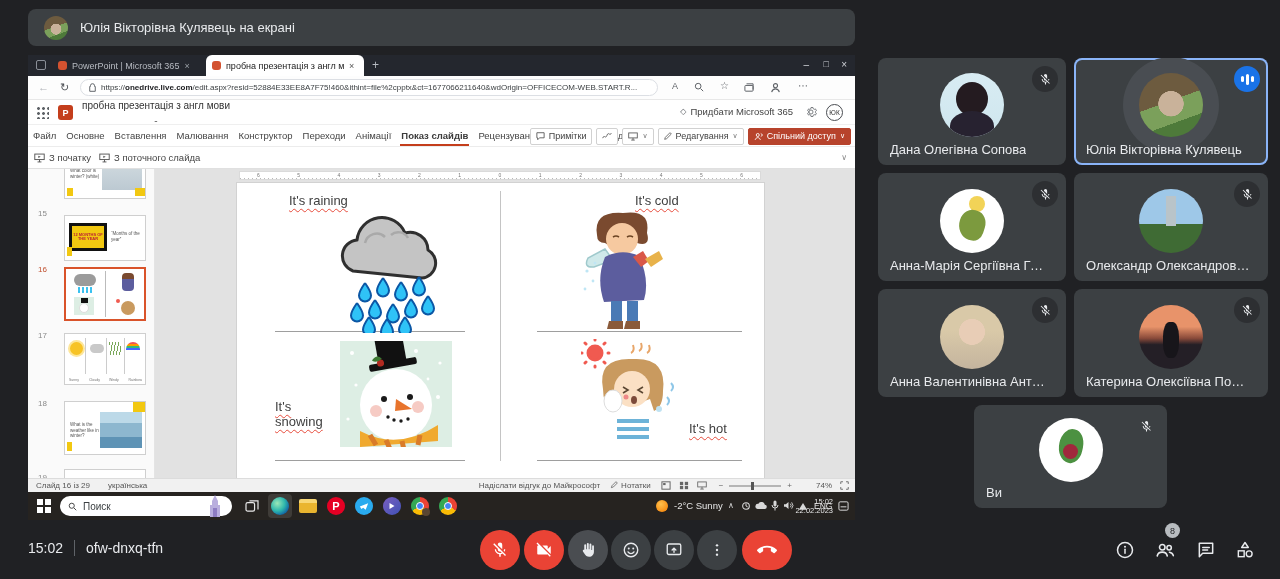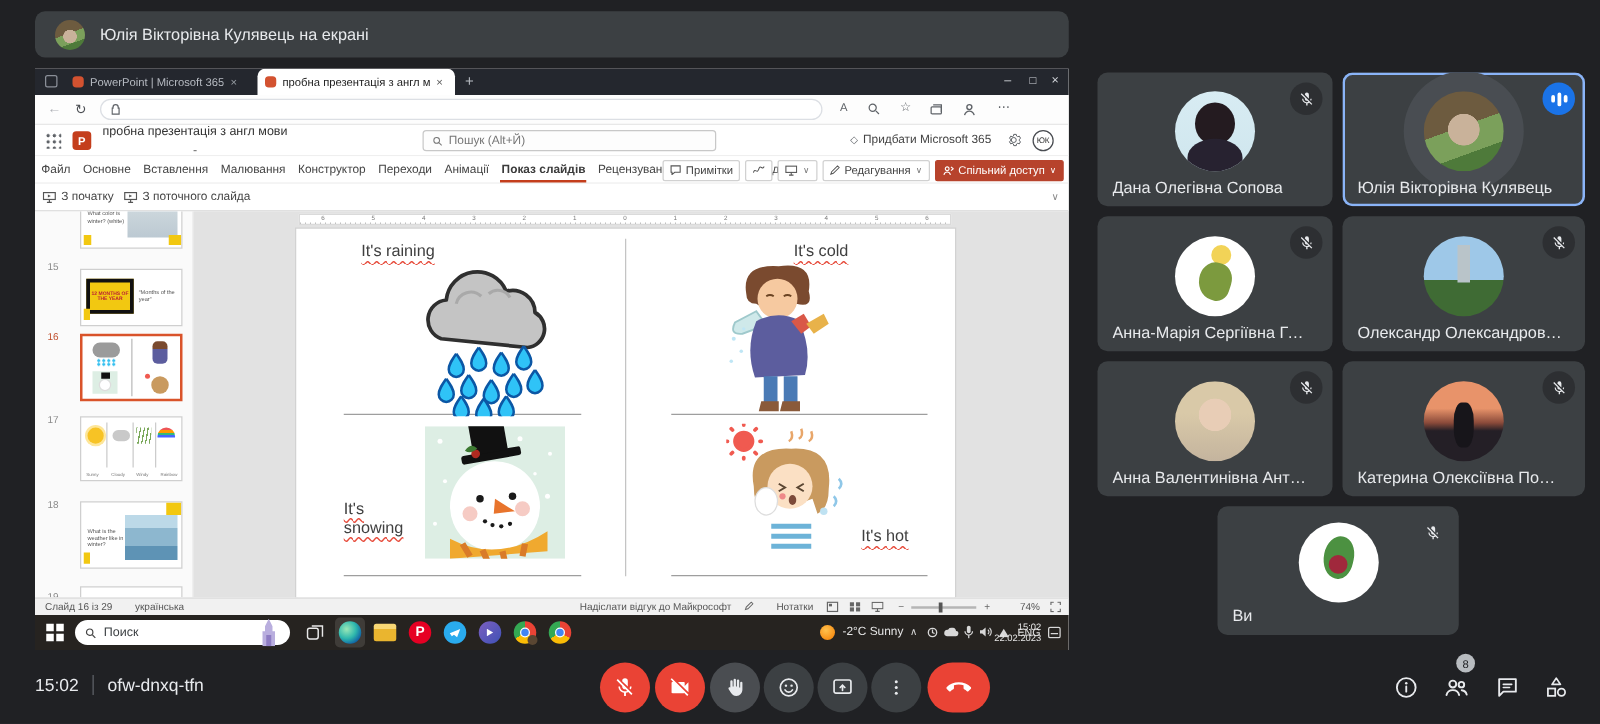--- a/index.html
+++ b/index.html
@@ -126,20 +126,21 @@
       <div class="ab" style="right:8px;top:4px;color:#d0d3d8;font-size:10px;">×</div>
     </div>
 
     <div class="ab" id="addr">
       <div class="ab" style="left:10px;top:5px;color:#b0b3b8;font-size:11px;">←</div>
       <div class="ab" style="left:32px;top:5px;color:#4a4d52;font-size:11px;">↻</div>
       <div class="ab" id="urlpill">
         <svg width="7" height="9" viewBox="0 0 10 13">
             <path d="M2 5V4a3 3 0 0 1 6 0v1h1v7H1V5z" fill="none" stroke="#5f6368" stroke-width="1.4"></path>
           </svg>
+        <span class="u"><span>https://</span><span class="ud">onedrive.live.com</span><span>/edit.aspx?resid=52884E33EE8A7F75!460&amp;ithint=file%2cpptx&amp;ct=1677066211640&amp;wdOrigin=OFFICECOM-WEB.START.R...</span></span>
       </div>
       <div class="ab aico" style="left:644px;top:5px;font-size:9px;">A</div>
       <div class="ab" style="left:666px;top:6px;"><svg width="10" height="10" viewBox="0 0 12 12">
             <circle cx="5" cy="5" r="3.4" fill="none" stroke="#5f6368" stroke-width="1.2"></circle>
             <path d="M8 8l3 3" stroke="#5f6368" stroke-width="1.2"></path>
           </svg></div>
       <div class="ab aico" style="left:692px;top:4px;">☆</div>
       <div class="ab" style="left:716px;top:7px;"><svg width="10" height="9" viewBox="0 0 12 11">
             <rect x="1" y="3" width="10" height="7" rx="1" fill="none" stroke="#5f6368" stroke-width="1.2"></rect>
             <path d="M3 1h8v7" fill="none" stroke="#5f6368" stroke-width="1.2"></path>
@@ -152,27 +153,20 @@
     </div>
 
     <div class="ab" id="ppthead">
       <div class="ab" id="wafflegrid"></div>
       <div class="ab" id="pptlogo">P</div>
       <div class="ab" id="doctitle">
         <span>пробна презентація з англ мови</span>
         <span class="sv">-</span>
         <span class="sv">Збережено в сховищі OneDrive</span>
         <span class="sv" style="font-size:7px;">∨</span>
-      </div>
-      <div class="ab" id="pptsearch">
-        <svg width="8" height="8" viewBox="0 0 12 12">
-            <circle cx="5" cy="5" r="3.4" fill="none" stroke="#767676" stroke-width="1.2"></circle>
-            <path d="M8 8l3 3" stroke="#767676" stroke-width="1.2"></path>
-          </svg>
-        <span>Пошук (Alt+Й)</span>
       </div>
       <div class="ab" style="right:62px;top:6px;display:flex;gap:4px;align-items:center;font-size:9.5px;color:#444;">
         <span style="color:#5f6368;font-size:8px;">◇</span>
         <span>Придбати Microsoft 365</span>
       </div>
       <div class="ab" style="right:38px;top:6px;"><svg width="12" height="12" viewBox="0 0 24 24">
             <path d="M12 8a4 4 0 1 0 0 8 4 4 0 0 0 0-8zm9 4a7 7 0 0 0-.1-1.2l2-1.5-2-3.5-2.4 1a7 7 0 0 0-2-1.2L16 3h-4l-.4 2.6a7 7 0 0 0-2 1.2l-2.4-1-2 3.5 2 1.5A7 7 0 0 0 7 12c0 .4 0 .8.1 1.2l-2 1.5 2 3.5 2.4-1c.6.5 1.3.9 2 1.2L12 21h4l.4-2.6c.7-.3 1.4-.7 2-1.2l2.4 1 2-3.5-2-1.5c.1-.4.2-.8.2-1.2z" fill="none" stroke="#5f6368" stroke-width="1.6"></path>
           </svg></div>
       <div class="ab" style="right:12px;top:4px;width:17px;height:17px;border:1.5px solid #4a4d52;border-radius:50%;display:flex;align-items:center;justify-content:center;font-size:6.5px;color:#333;">ЮК</div>
     </div>
@@ -436,21 +430,21 @@
             <circle cx="78" cy="70" r="3" fill="#bfe2f2"></circle>
           </svg>
         </div>
       </div>
     </div>
 
     <div class="ab" id="statusbar">
       <span style="margin-left:8px;">Слайд 16 із 29</span>
       <span style="margin-left:18px;">українська</span>
       <span style="margin-left:auto;">Надіслати відгук до Майкрософт</span>
-      <span style="margin-left:10px;display:flex;gap:18px;">
+      <span style="margin-left:10px;display:flex;gap:3px;">
         <svg width="8" height="8" viewBox="0 0 12 12">
             <path d="M2 10l1-3 6-6 2 2-6 6z" fill="none" stroke="#666" stroke-width="1.2"></path>
           </svg>
         <span>Нотатки</span>
       </span>
       <svg style="margin-left:10px;" width="10" height="9" viewBox="0 0 12 11">
           <rect x="1" y="1" width="10" height="9" fill="none" stroke="#666" stroke-width="1.2"></rect>
           <rect x="2.5" y="2.5" width="3" height="2.5" fill="#666"></rect>
         </svg>
       <svg style="margin-left:8px;" width="10" height="9" viewBox="0 0 12 11">

